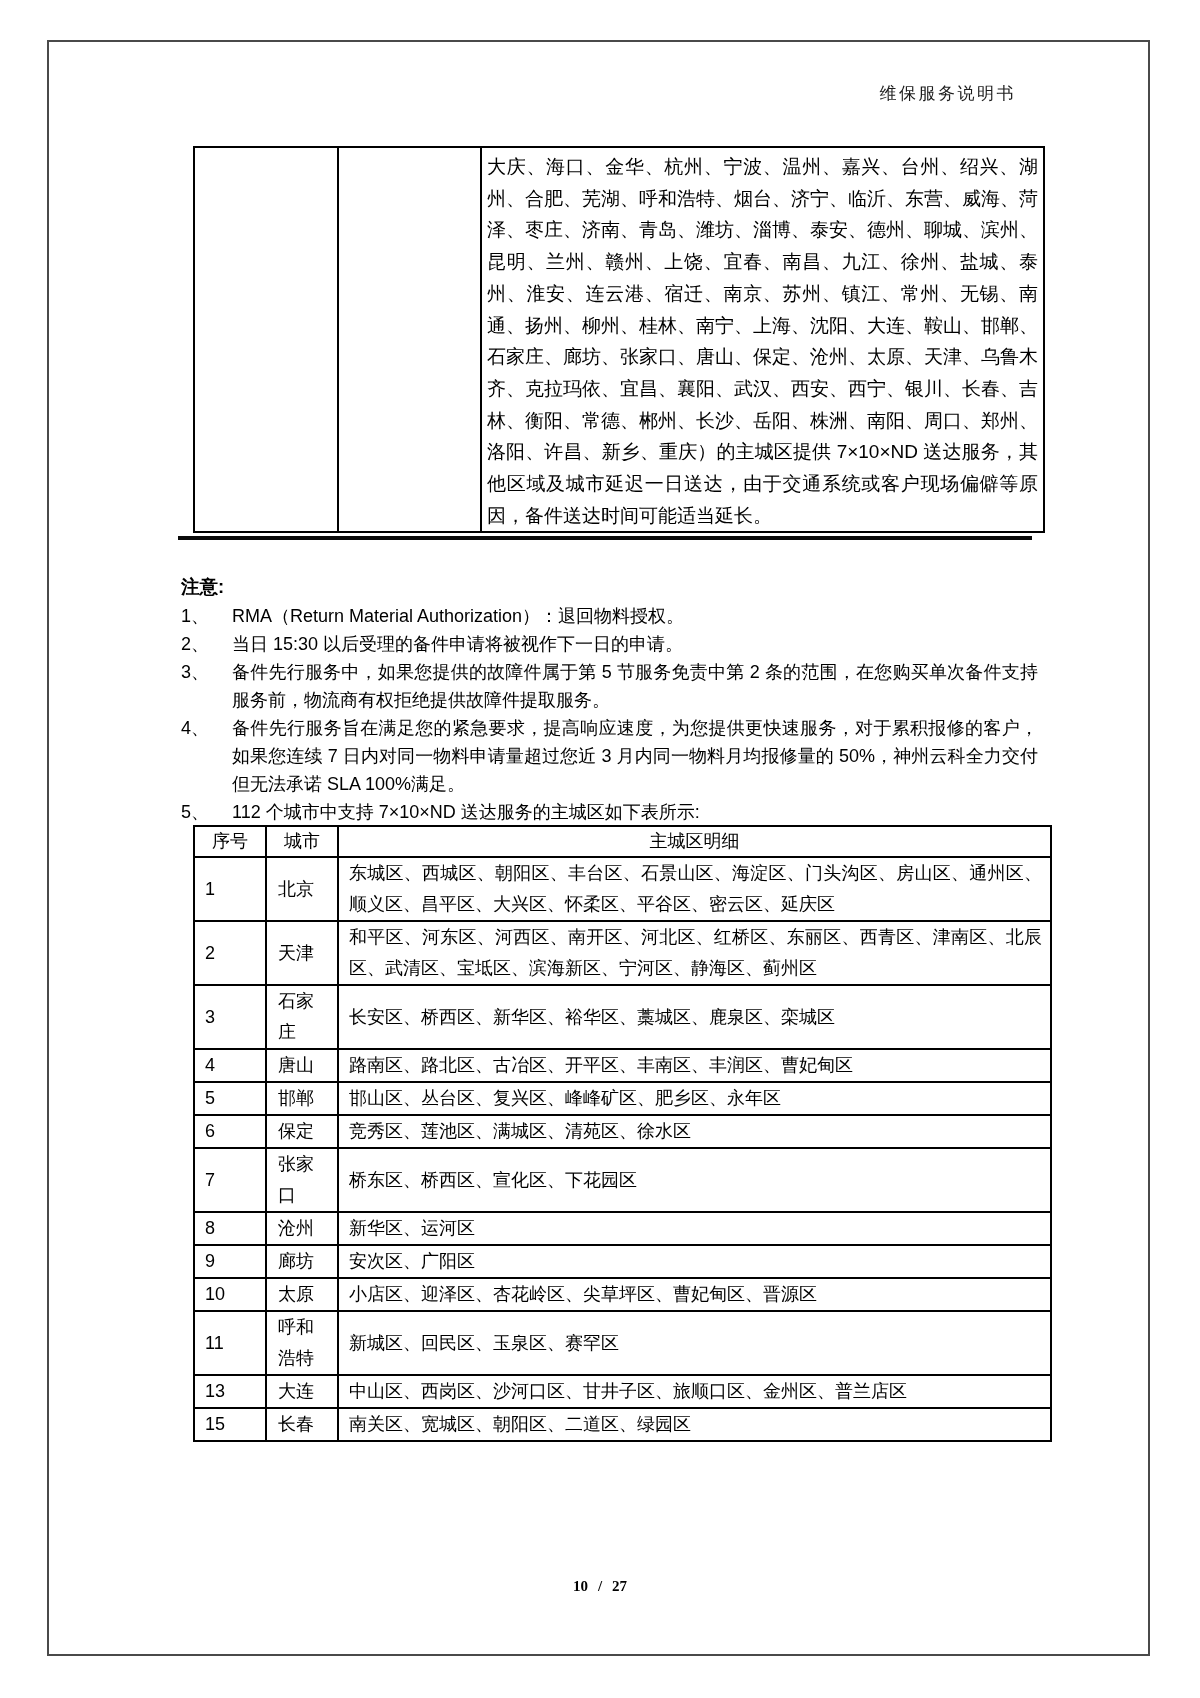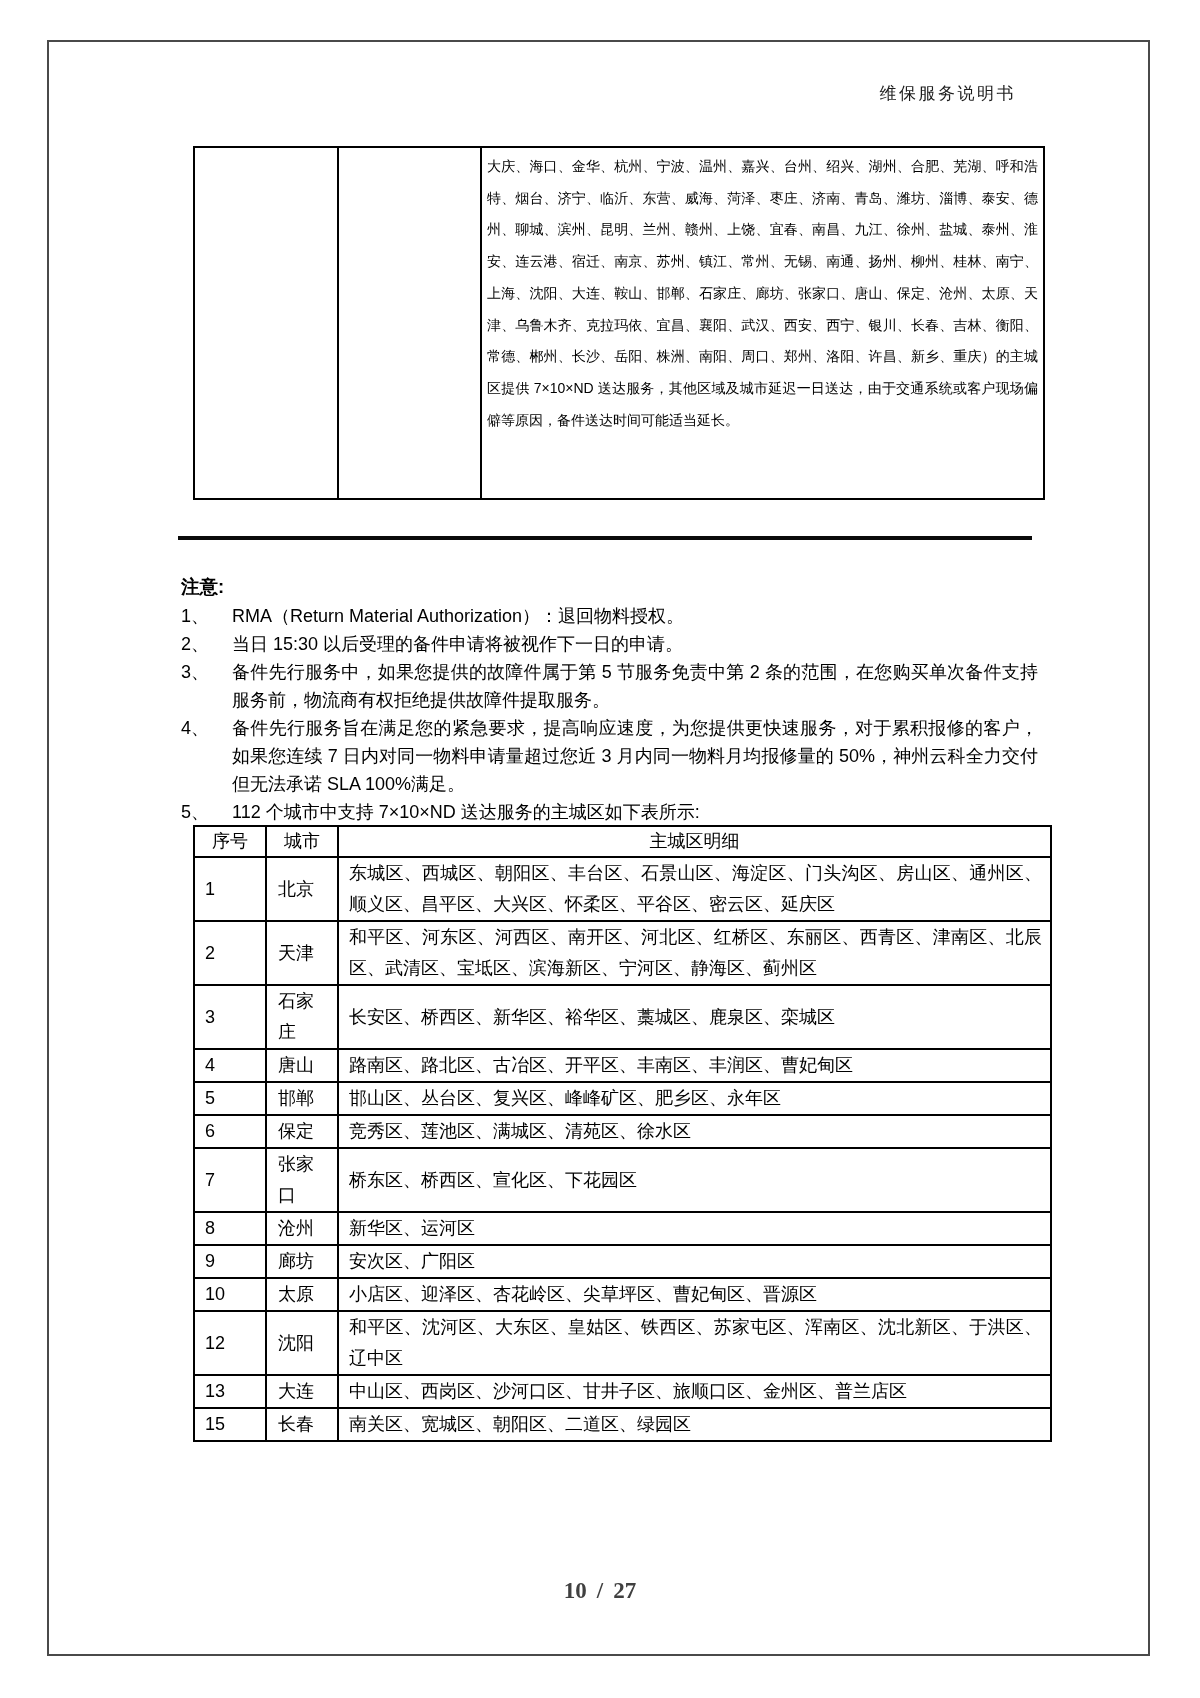--- a/index.html
+++ b/index.html
@@ -27,22 +27,22 @@
     position:absolute;left:193px;top:146px;width:850px;
     border-collapse:collapse;table-layout:fixed;
   }
   .cont-table td{
     border:2px solid #000;vertical-align:top;box-sizing:border-box;
   }
   .cont-table td.c1{width:144px;}
   .cont-table td.c2{width:143px;}
   .cont-table td.c3{
     width:563px;height:352px;
-    padding:3px 5px 8px 5px;
-    font-size:14px;line-height:31.7px;
+    padding:3px 5px 0 5px;
+    font-size:19px;line-height:31.7px;
     text-align:justify;text-justify:inter-ideograph;
   }
   
   .section-rule{
     position:absolute;left:178px;top:536px;width:854px;height:4px;
     background:#0a0a0a;
   }
   
   .notes{
     position:absolute;left:181px;top:572px;width:858px;
@@ -74,21 +74,21 @@
   .city-table td.seq{padding:0 0 0 10px;line-height:31px;}
   .city-table td.city{padding:0 17px 0 11px;line-height:31px;margin-left:43px;}
   .city-table td.dist{
     padding:0 8px 0 10px;line-height:31px;
     text-align:justify;text-justify:inter-ideograph;
   }
   
   .doc-footer{
     position:absolute;left:0;right:0;top:1578px;text-align:center;
     font-family:"Liberation Serif", serif;
-    font-size:23px;font-weight:bold;color:#404040;
+    font-size:15px;font-weight:bold;color:#000000;
   }
   .doc-footer span{margin:0 5px;}
 </style>
 </head>
 <body>
 
 <div class="page">
   <div class="page-border"></div>
 
   <div class="doc-header">维保服务说明书</div>
@@ -186,23 +186,23 @@
       <td class="seq">9</td>
       <td class="city">廊坊</td>
       <td class="dist">安次区、广阳区</td>
     </tr>
     <tr>
       <td class="seq">10</td>
       <td class="city">太原</td>
       <td class="dist">小店区、迎泽区、杏花岭区、尖草坪区、曹妃甸区、晋源区</td>
     </tr>
     <tr>
-      <td class="seq">12</td>
-      <td class="city">沈阳</td>
-      <td class="dist">和平区、沈河区、大东区、皇姑区、铁西区、苏家屯区、浑南区、沈北新区、于洪区、辽中区</td>
+      <td class="seq">11</td>
+      <td class="city">呼和浩特</td>
+      <td class="dist">新城区、回民区、玉泉区、赛罕区</td>
     </tr>
     <tr>
       <td class="seq">13</td>
       <td class="city">大连</td>
       <td class="dist">中山区、西岗区、沙河口区、甘井子区、旅顺口区、金州区、普兰店区</td>
     </tr>
     <tr>
       <td class="seq">15</td>
       <td class="city">长春</td>
       <td class="dist">南关区、宽城区、朝阳区、二道区、绿园区</td>

